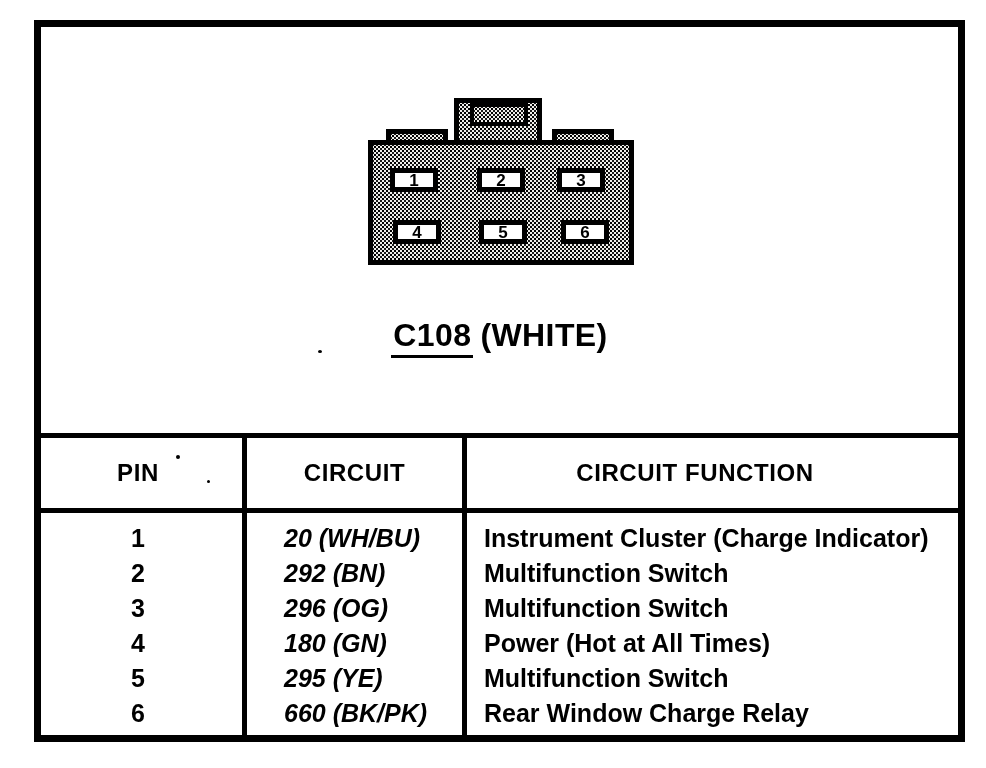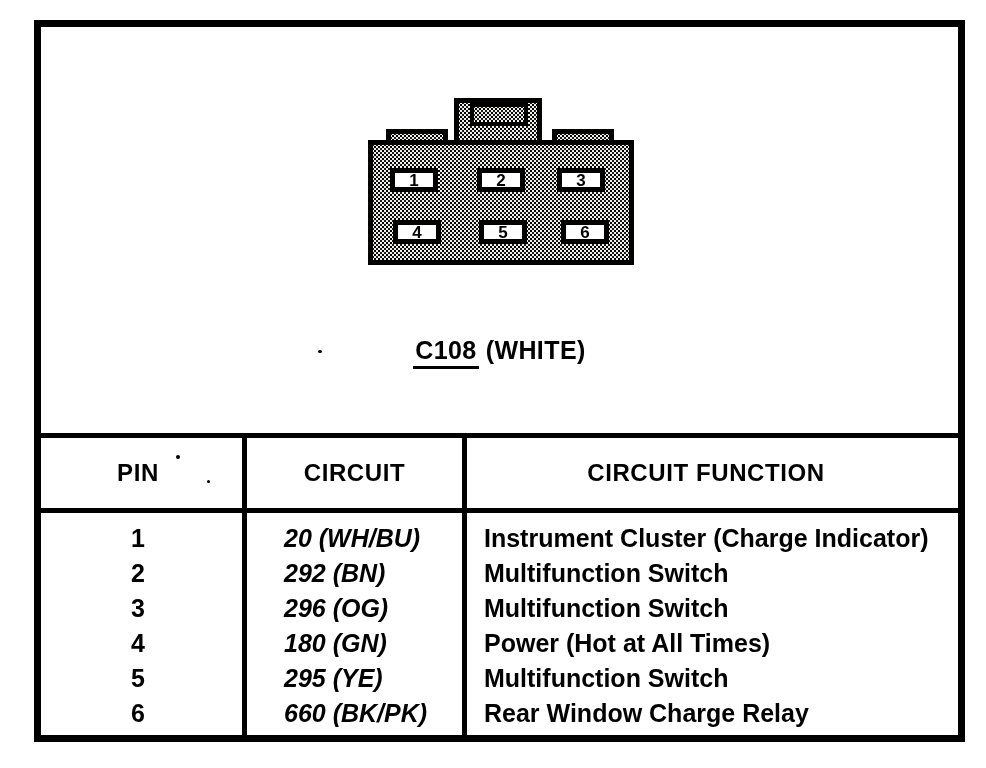--- a/index.html
+++ b/index.html
@@ -34,41 +34,41 @@
     position:absolute;width:48px;height:24px;border:5px solid #000;
     box-sizing:border-box;background:#fff;
     display:flex;align-items:center;justify-content:center;
     font-size:17px;font-weight:700;line-height:1;
   }
   
   .title-line{
     position:absolute;left:34px;width:931px;text-align:center;
     font-weight:700;letter-spacing:0.4px;
   }
-  .conn-title{top:336px;font-size:25px;}
+  .conn-title{top:317px;font-size:32px;}
   .conn-id{border-bottom:3px solid #000;padding:0 2px 2px 2px;}
   .conn-colornote{margin-left:7px;}
   .conn-subtitle{top:377px;font-size:26px;letter-spacing:0.6px;}
   
   .hline,.vline{position:absolute;background:#000;}
   .hline{height:5px;left:34px;width:931px;}
   .hline-top{top:433px;}
   .hline-headerbottom{top:508px;}
   .vline{width:5px;top:433px;height:309px;}
   .vline-1{left:242px;}
   .vline-2{left:462px;}
   
   .th{
     position:absolute;top:438px;height:70px;
     display:flex;align-items:center;justify-content:center;
     font-size:24px;font-weight:700;letter-spacing:0.6px;
   }
   .th-pin{left:34px;width:208px;}
   .th-circuit{left:247px;width:215px;}
-  .th-function{left:467px;width:478px;}
+  .th-function{left:456px;width:478px;}
   
   .tbody{position:absolute;left:34px;top:521px;width:931px;}
   .trow{position:relative;height:35px;font-size:25px;font-weight:700;line-height:35px;}
   .cell-pin{position:absolute;left:0;width:208px;text-align:center;}
   .cell-circuit{position:absolute;left:250px;white-space:nowrap;font-style:italic;}
   .cell-func{position:absolute;left:450px;white-space:nowrap;text-align:right;}
   
   .speck{position:absolute;background:#000;border-radius:50%;}
   .speck-1{left:176px;top:455px;width:4px;height:4px;}
   .speck-2{left:318px;top:350px;width:4px;height:3px;}

